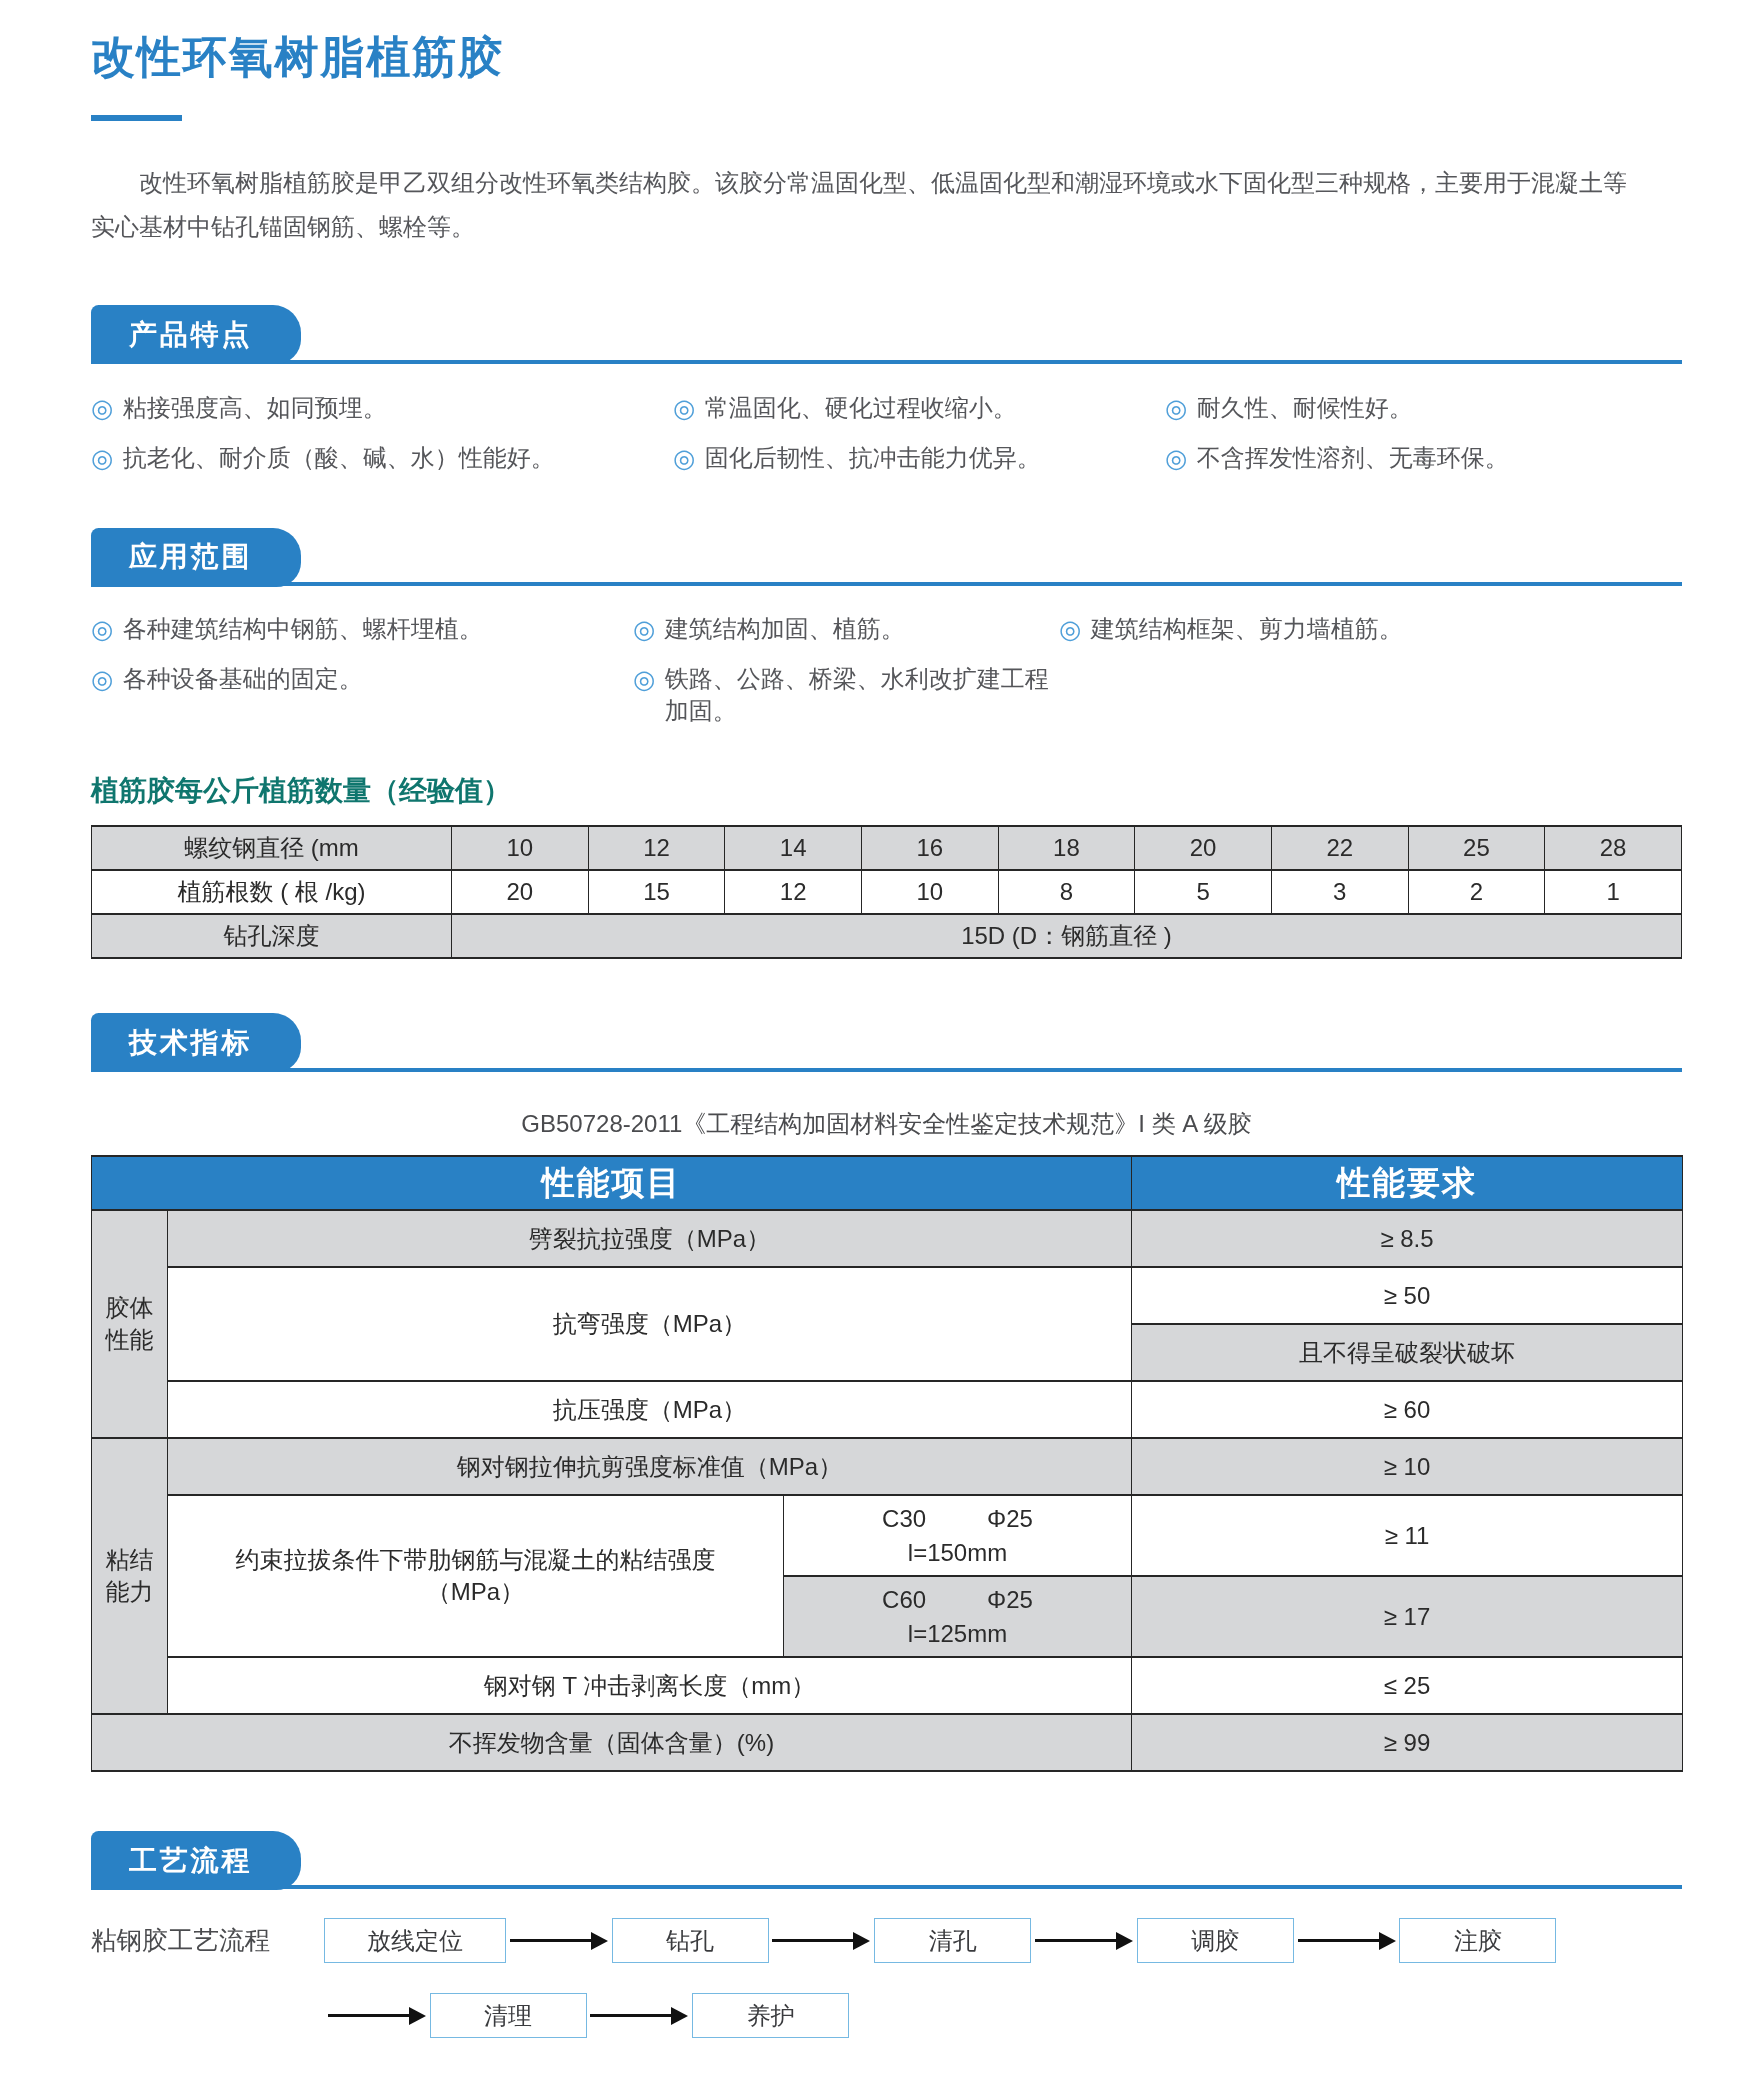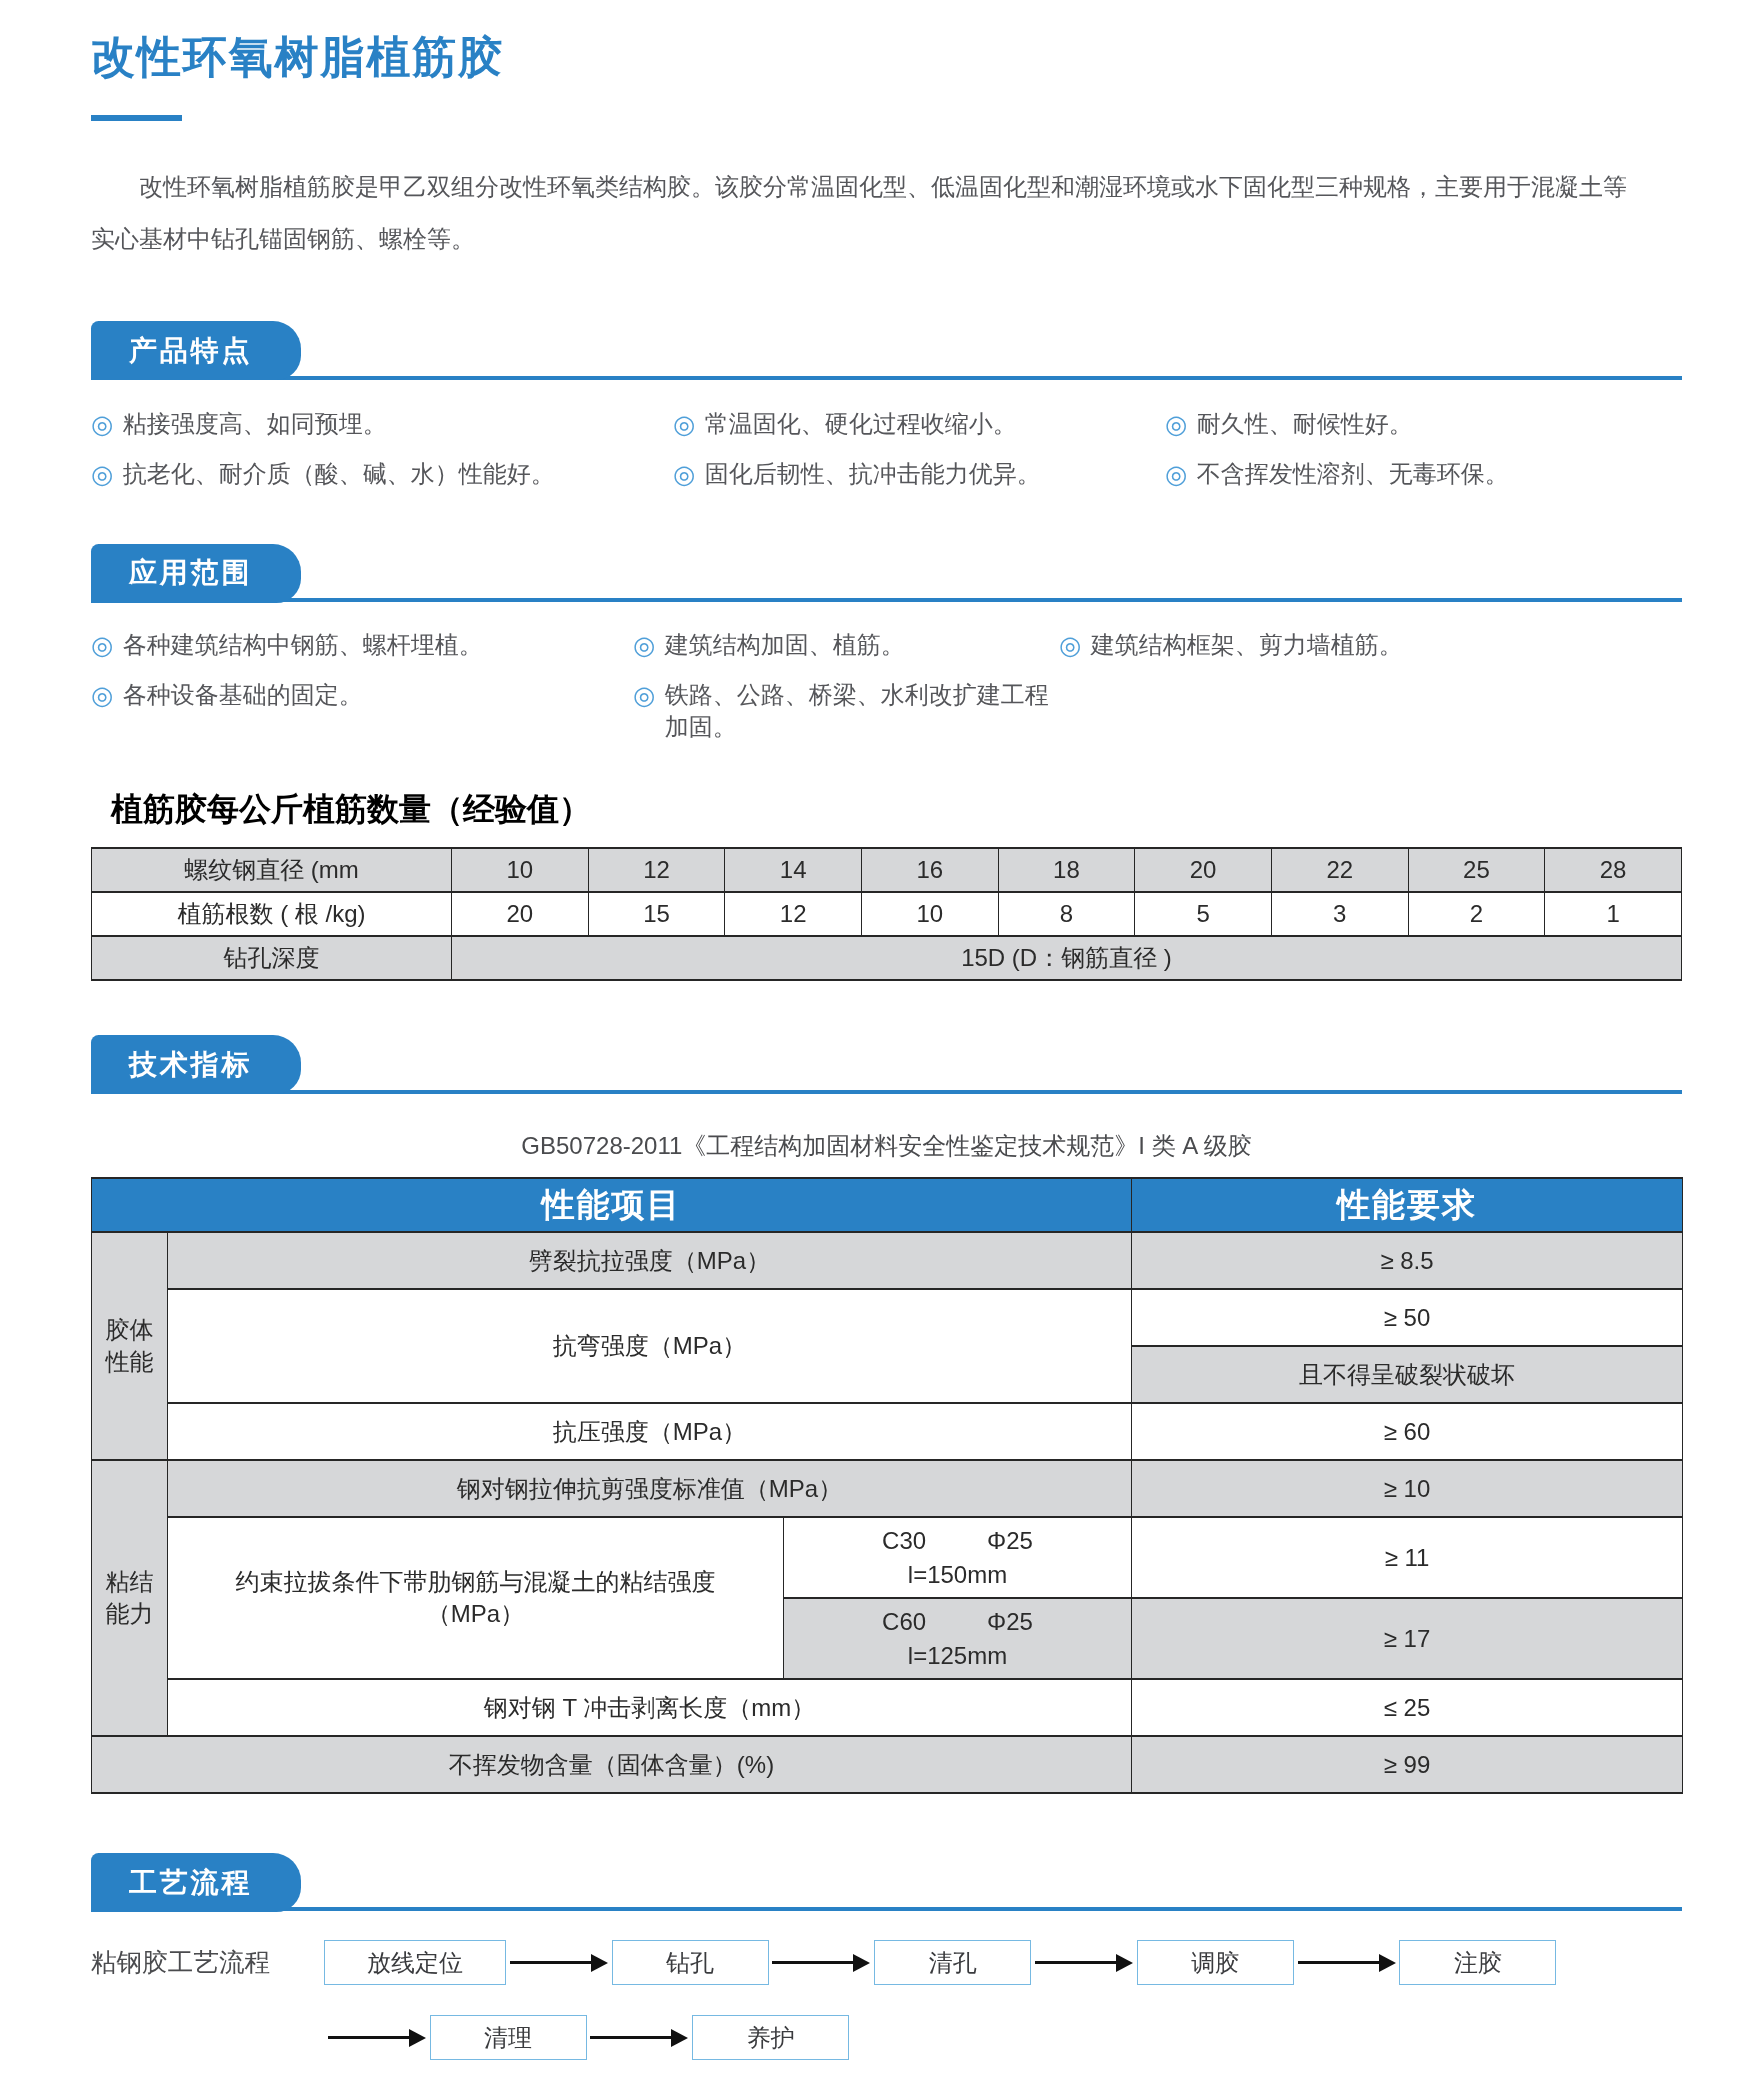--- a/index.html
+++ b/index.html
@@ -9,42 +9,42 @@
     font-family:"Liberation Sans","DejaVu Sans",sans-serif;
     color:#55565a; overflow:hidden; position:relative;
   }
   .page { width:1591px; margin-left:91px; padding-top:28px; }
 
   
   .doc-title { font-size:44px; font-weight:bold; color:#2981c5; letter-spacing:1.9px; }
   .title-underline { width:91px; height:5.7px; background:#2981c5; margin-top:28px; }
 
   
-  .intro { margin-top:40px; font-size:24px; line-height:52px; color:#55565a; text-indent:2em; width:1552px; }
+  .intro { margin-top:40px; font-size:24px; line-height:44px; color:#55565a; text-indent:2em; width:1552px; }
 
   
   .sec-head { position:relative; height:62px; border-bottom:4.7px solid #2981c5; }
   .banner {
     position:absolute; left:0; bottom:-4.7px; height:59px;
     background:#2981c5; color:#ffffff;
     display:inline-flex; align-items:center;
     padding:0 49px 0 38px;
     border-radius:7.6px 28px 24.6px 0;
     font-size:28px; font-weight:bold; letter-spacing:2.8px;
   }
 
   
   .bullet { display:flex; align-items:flex-start; font-size:24px; color:#55565a; }
   .bullet .dot { color:#4f9fd9; font-size:25.6px; margin-right:9.5px; line-height:1.3; }
   .bullet .txt { line-height:1.35; }
   .grid-features { margin-top:28px; display:grid; grid-template-columns:582px 492px 1fr; row-gap:17px; }
   .grid-apps { margin-top:26.5px; display:grid; grid-template-columns:542px 426px 1fr; row-gap:17px; }
 
   
-  .tbl-title { margin-top:44px; font-size:32px; font-weight:bold; color:#000000;margin-left:20px; }
+  .tbl-title { margin-top:44px; font-size:28px; font-weight:bold; color:#0f766e; }
   table.rebar { margin-top:15px; border-collapse:collapse; width:1591px; table-layout:fixed; }
   table.rebar td {
     border:1.9px solid #262626; border-top-width:2.8px; border-bottom-width:2.8px;
     height:44px; text-align:center; vertical-align:middle;
     font-size:24px; color:#2b2b2b;
   }
   table.rebar td.lbl { width:360px; }
   .gray { background:#d6d7d9; }
   .white { background:#ffffff; }
 

